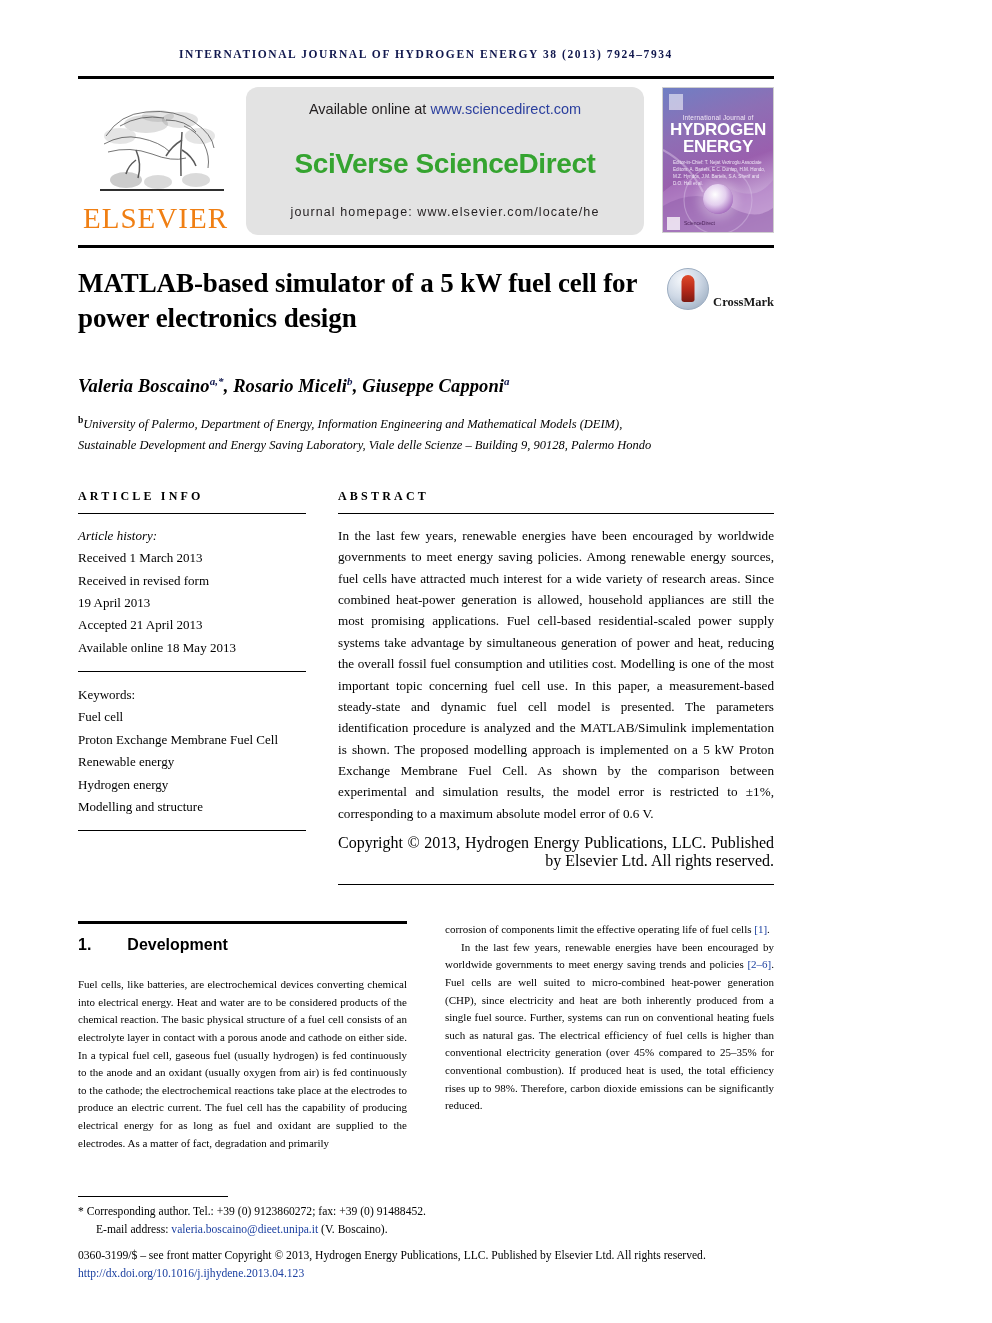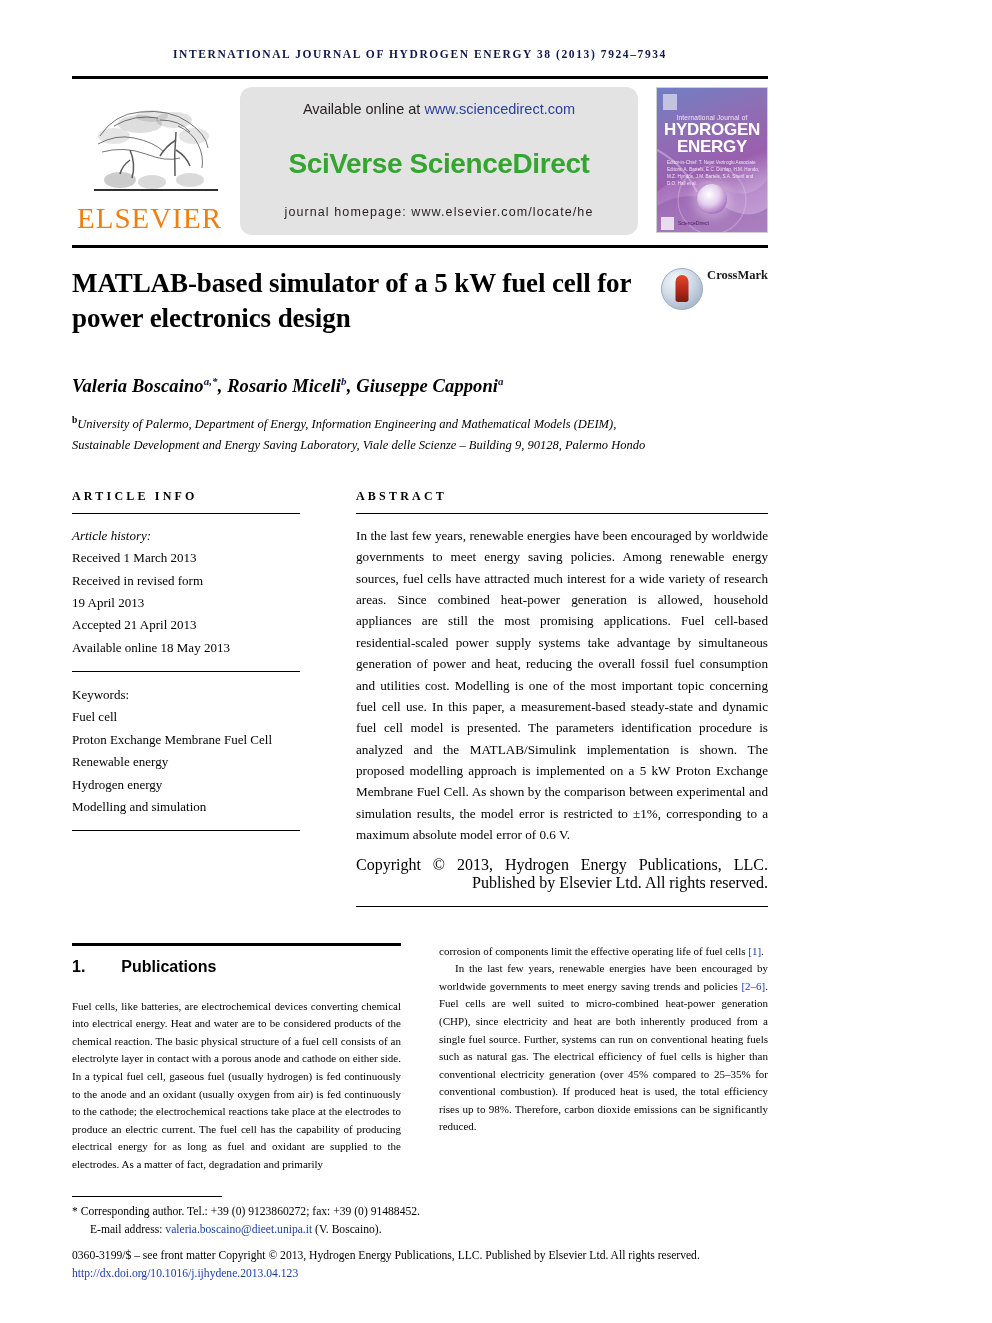--- a/index.html
+++ b/index.html
@@ -14,20 +14,21 @@
     color: #000000;
     position: relative;
     overflow: hidden;
   }
   .page {
     position: relative;
     width: 840px;
     height: 1323px;
     box-sizing: border-box;
     padding: 0 72px;
+    margin-left: 6px;
   }
 
   
   .running-head {
     text-align: center;
     font-family: "Liberation Serif", serif;
     font-size: 11.5px;
     font-weight: bold;
     letter-spacing: 1.6px;
     color: #11184e;
@@ -175,21 +176,21 @@
     font-family: "Liberation Serif", serif;
     font-size: 27px;
     font-weight: bold;
     line-height: 1.28;
     margin: 0;
     max-width: 620px;
     letter-spacing: -0.1px;
   }
   .crossmark {
     display: flex;
-    align-items: flex-start;
+    align-items: flex-end;
     gap: 4px;
     margin-top: 2px;
   }
   .crossmark-badge {
     width: 40px; height: 40px; border-radius: 50%;
     background: radial-gradient(circle at 35% 28%, #f4f7fb 0%, #cfd9e6 45%, #8fa2b8 100%);
     border: 1px solid #9bacc0;
     position: relative;
   }
   .crossmark-badge::after {
@@ -224,21 +225,21 @@
     font-style: italic;
     font-size: 12.5px;
     line-height: 1.62;
   }
   .affiliations sup { font-style: normal; font-weight: bold; font-size: 9.5px; }
 
   
   .info-abstract {
     display: flex;
     margin-top: 34px;
-    gap: 56px;
+    gap: 32px;
   }
   .col-info { flex: 0 0 228px; width: 228px; }
   .col-abstract { flex: 1 1 auto; }
 
   .sec-head {
     font-family: "Liberation Serif", serif;
     font-size: 12px;
     font-weight: bold;
     letter-spacing: 3.2px;
     text-transform: uppercase;
@@ -433,40 +434,40 @@
         <div>Accepted 21 April 2013</div>
         <div>Available online 18 May 2013</div>
       </div>
       <div class="hr-thin-lite"></div>
       <div class="keywords-list">
         <div class="lab">Keywords:</div>
         <div>Fuel cell</div>
         <div class="kw-justify">Proton Exchange Membrane Fuel Cell</div>
         <div>Renewable energy</div>
         <div>Hydrogen energy</div>
-        <div>Modelling and simulation</div>
+        <div>Modelling and structure</div>
       </div>
       <div class="hr-thin-lite"></div>
     </div>
 
     <div class="col-abstract">
       <div class="sec-head">ABSTRACT</div>
       <div class="hr-thin"></div>
       <div class="abstract-body">In the last few years, renewable energies have been encouraged by worldwide governments to meet energy saving policies. Among renewable energy sources, fuel cells have attracted much interest for a wide variety of research areas. Since combined heat-power generation is allowed, household appliances are still the most promising applications. Fuel cell-based residential-scaled power supply systems take advantage by simultaneous generation of power and heat, reducing the overall fossil fuel consumption and utilities cost. Modelling is one of the most important topic concerning fuel cell use. In this paper, a measurement-based steady-state and dynamic fuel cell model is presented. The parameters identification procedure is analyzed and the MATLAB/Simulink implementation is shown. The proposed modelling approach is implemented on a 5 kW Proton Exchange Membrane Fuel Cell. As shown by the comparison between experimental and simulation results, the model error is restricted to ±1%, corresponding to a maximum absolute model error of 0.6 V.</div>
       <div class="abstract-copy">Copyright © 2013, Hydrogen Energy Publications, LLC. Published by Elsevier Ltd. All rights reserved.</div>
       <div class="abstract-rule-bottom"></div>
     </div>
   </div>
 
   <div class="body-cols">
     <div class="body-col left">
       <div class="sect-rule"></div>
       <h2 class="sect-title">
         <span>1.</span>
-        <span>Publications</span>
+        <span>Development</span>
       </h2>
       <p class="body-p">Fuel cells, like batteries, are electrochemical devices converting chemical into electrical energy. Heat and water are to be considered products of the chemical reaction. The basic physical structure of a fuel cell consists of an electrolyte layer in contact with a porous anode and cathode on either side. In a typical fuel cell, gaseous fuel (usually hydrogen) is fed continuously to the anode and an oxidant (usually oxygen from air) is fed continuously to the cathode; the electrochemical reactions take place at the electrodes to produce an electric current. The fuel cell has the capability of producing electrical energy for as long as fuel and oxidant are supplied to the electrodes. As a matter of fact, degradation and primarily</p>
     </div>
 
     <div class="body-col right">
       <p class="body-p"><span>corrosion of components limit the effective operating life of fuel cells </span><span class="ref-link">[1]</span><span>.</span></p>
       <p class="body-p"><span>In the last few years, renewable energies have been encouraged by worldwide governments to meet energy saving trends and policies </span><span class="ref-link">[2–6]</span><span>. Fuel cells are well suited to micro-combined heat-power generation (CHP), since electricity and heat are both inherently produced from a single fuel source. Further, systems can run on conventional heating fuels such as natural gas. The electrical efficiency of fuel cells is higher than conventional electricity generation (over 45% compared to 25–35% for conventional combustion). If produced heat is used, the total efficiency rises up to 98%. Therefore, carbon dioxide emissions can be significantly reduced.</span></p>
     </div>
   </div>
 

